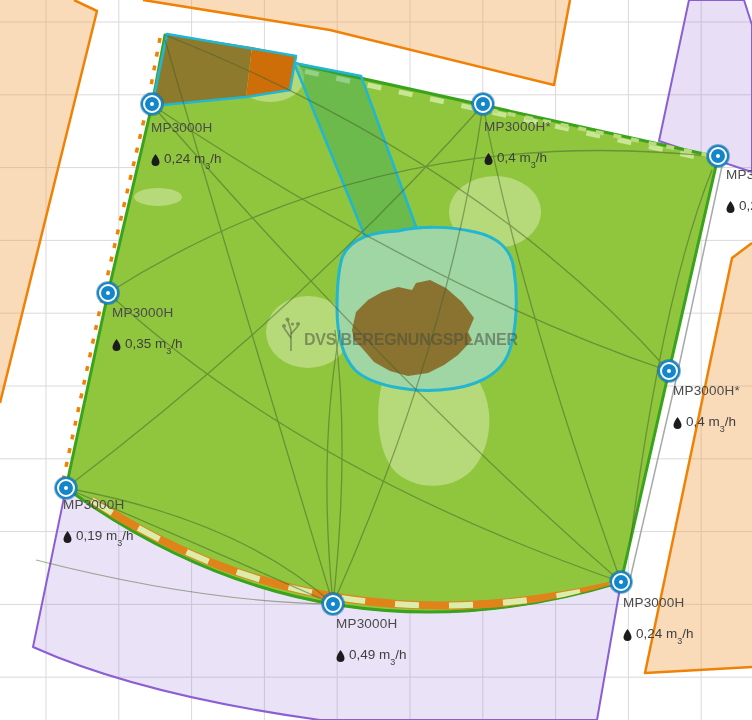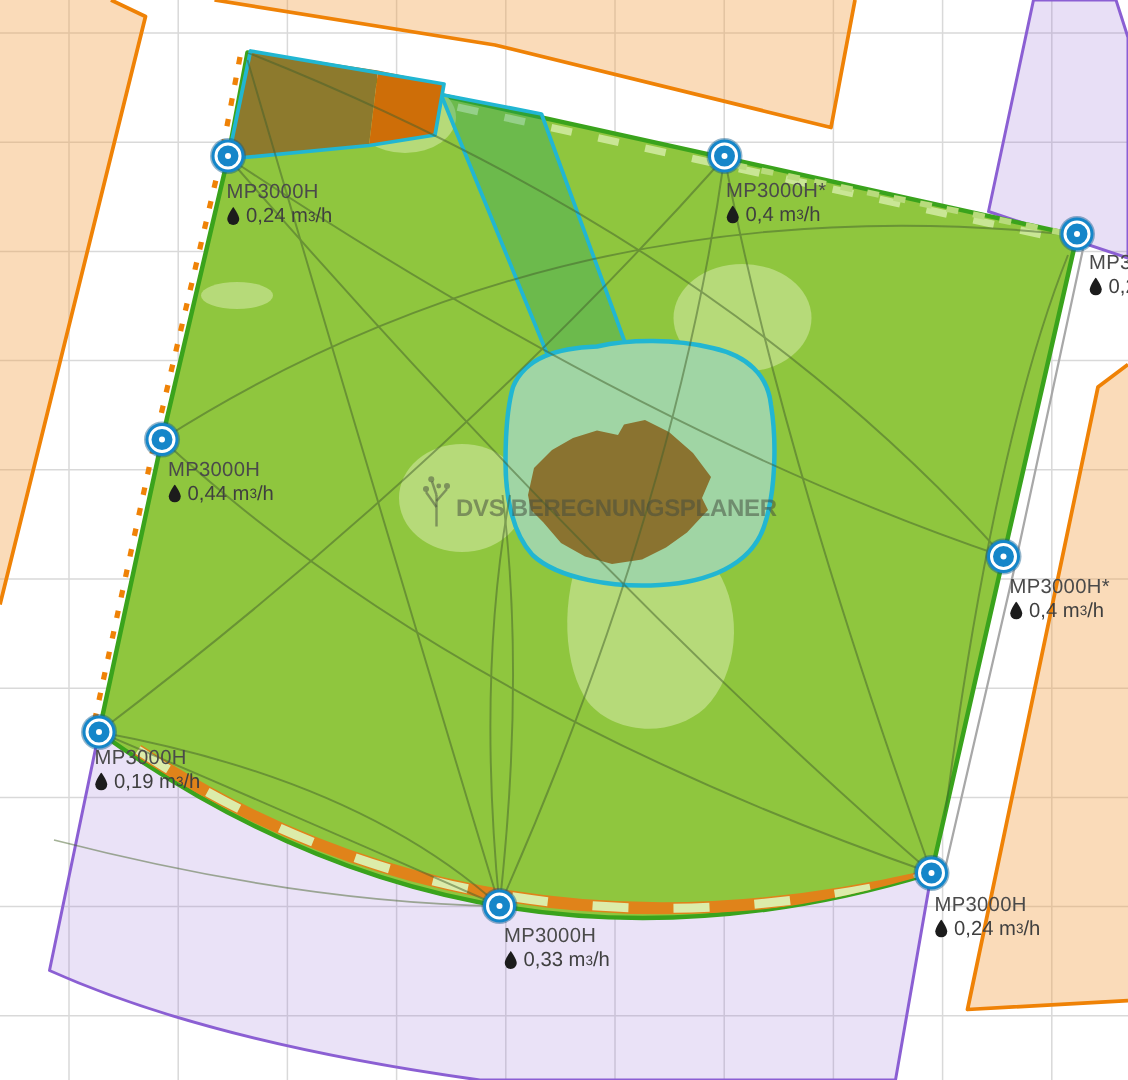--- a/index.html
+++ b/index.html
@@ -20,21 +20,21 @@
   }
   .marker::after{
     content:"";position:absolute;left:9px;top:9px;width:4px;height:4px;
     background:#ffffff;border-radius:50%;
   }
   .s-label{
     position:absolute;z-index:25;color:#4a4a4a;white-space:nowrap;
     font-size:13.5px;line-height:15px;
   }
   .s-label .name{font-weight:normal;letter-spacing:.2px;}
-  .s-label .flow{display:flex;align-items:center;margin-top:1px;font-size:13.5px;color:#3f3f3f;}
+  .s-label .flow{display:flex;align-items:flex-end;margin-top:16px;font-size:13.5px;color:#3f3f3f;}
   .s-label .drop{margin-right:4px;}
   .s-label sup{font-size:9px;vertical-align:super;line-height:0;}
   #watermark{
     position:absolute;left:278px;top:316px;z-index:20;display:flex;align-items:flex-end;
     color:rgba(68,74,62,.52);font-weight:bold;font-size:16px;letter-spacing:-.2px;
     pointer-events:none;
     justify-content:space-between;
   }
   #watermark .wm-text{padding-bottom:3px;}
 </style>
@@ -207,21 +207,21 @@
       </svg>
     <span>0,2</span>
   </div>
 </div>
 <div class="s-label" style="left:112px;top:305px;">
   <div class="name">MP3000H</div>
   <div class="flow">
     <svg class="drop" width="9" height="12" viewBox="0 0 9 12">
         <path d="M4.5,0 C4.5,0 0.5,5.5 0.5,8 a4,4 0 0 0 8,0 C8.5,5.5 4.5,0 4.5,0 Z" fill="#1c1c1c"></path>
       </svg>
-    <span>0,44</span>&nbsp;<span>m</span><sup>3</sup><span>/h</span>
+    <span>0,35</span>&nbsp;<span>m</span><sup>3</sup><span>/h</span>
   </div>
 </div>
 <div class="s-label" style="left:673px;top:383px;">
   <div class="name">MP3000H*</div>
   <div class="flow">
     <svg class="drop" width="9" height="12" viewBox="0 0 9 12">
         <path d="M4.5,0 C4.5,0 0.5,5.5 0.5,8 a4,4 0 0 0 8,0 C8.5,5.5 4.5,0 4.5,0 Z" fill="#1c1c1c"></path>
       </svg>
     <span>0,4</span>&nbsp;<span>m</span><sup>3</sup><span>/h</span>
   </div>
@@ -234,21 +234,21 @@
       </svg>
     <span>0,19</span>&nbsp;<span>m</span><sup>3</sup><span>/h</span>
   </div>
 </div>
 <div class="s-label" style="left:336px;top:616px;">
   <div class="name">MP3000H</div>
   <div class="flow">
     <svg class="drop" width="9" height="12" viewBox="0 0 9 12">
         <path d="M4.5,0 C4.5,0 0.5,5.5 0.5,8 a4,4 0 0 0 8,0 C8.5,5.5 4.5,0 4.5,0 Z" fill="#1c1c1c"></path>
       </svg>
-    <span>0,33</span>&nbsp;<span>m</span><sup>3</sup><span>/h</span>
+    <span>0,49</span>&nbsp;<span>m</span><sup>3</sup><span>/h</span>
   </div>
 </div>
 <div class="s-label" style="left:623px;top:595px;">
   <div class="name">MP3000H</div>
   <div class="flow">
     <svg class="drop" width="9" height="12" viewBox="0 0 9 12">
         <path d="M4.5,0 C4.5,0 0.5,5.5 0.5,8 a4,4 0 0 0 8,0 C8.5,5.5 4.5,0 4.5,0 Z" fill="#1c1c1c"></path>
       </svg>
     <span>0,24</span>&nbsp;<span>m</span><sup>3</sup><span>/h</span>
   </div>

